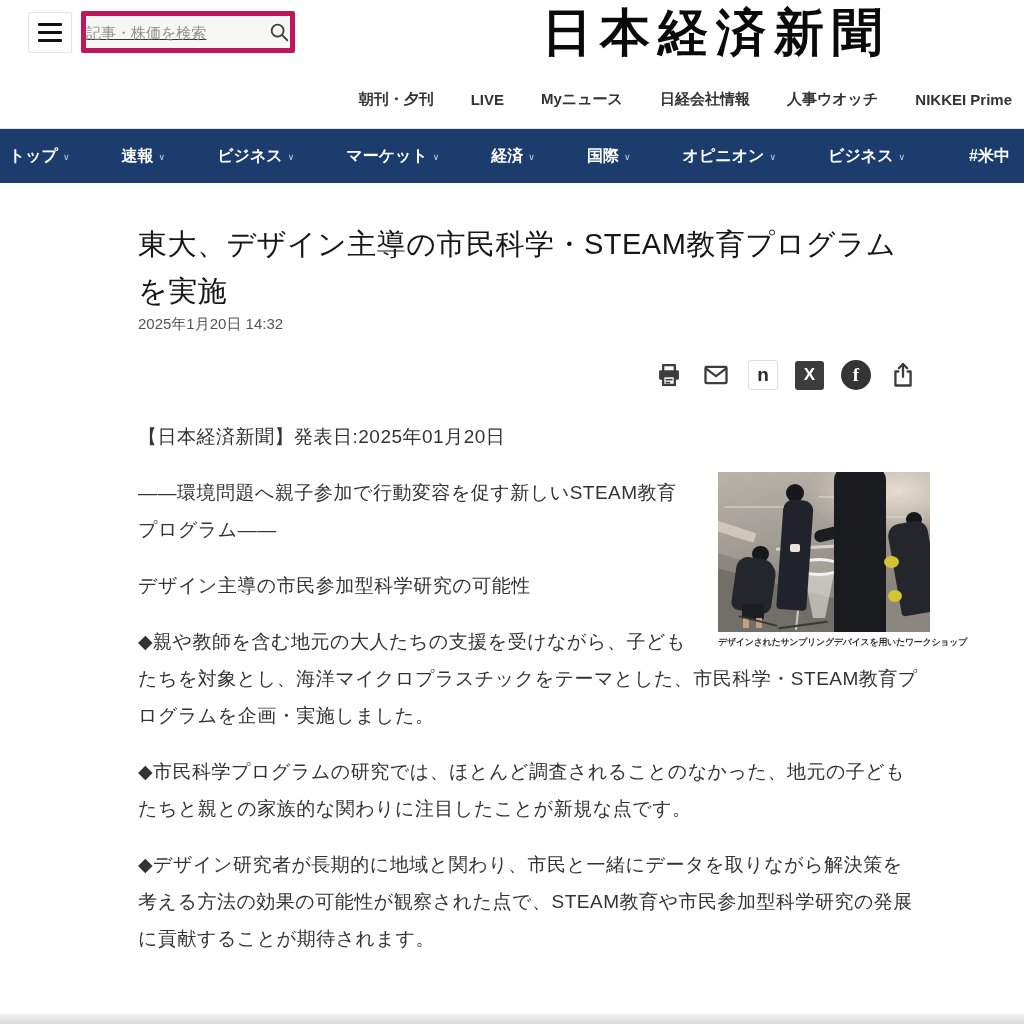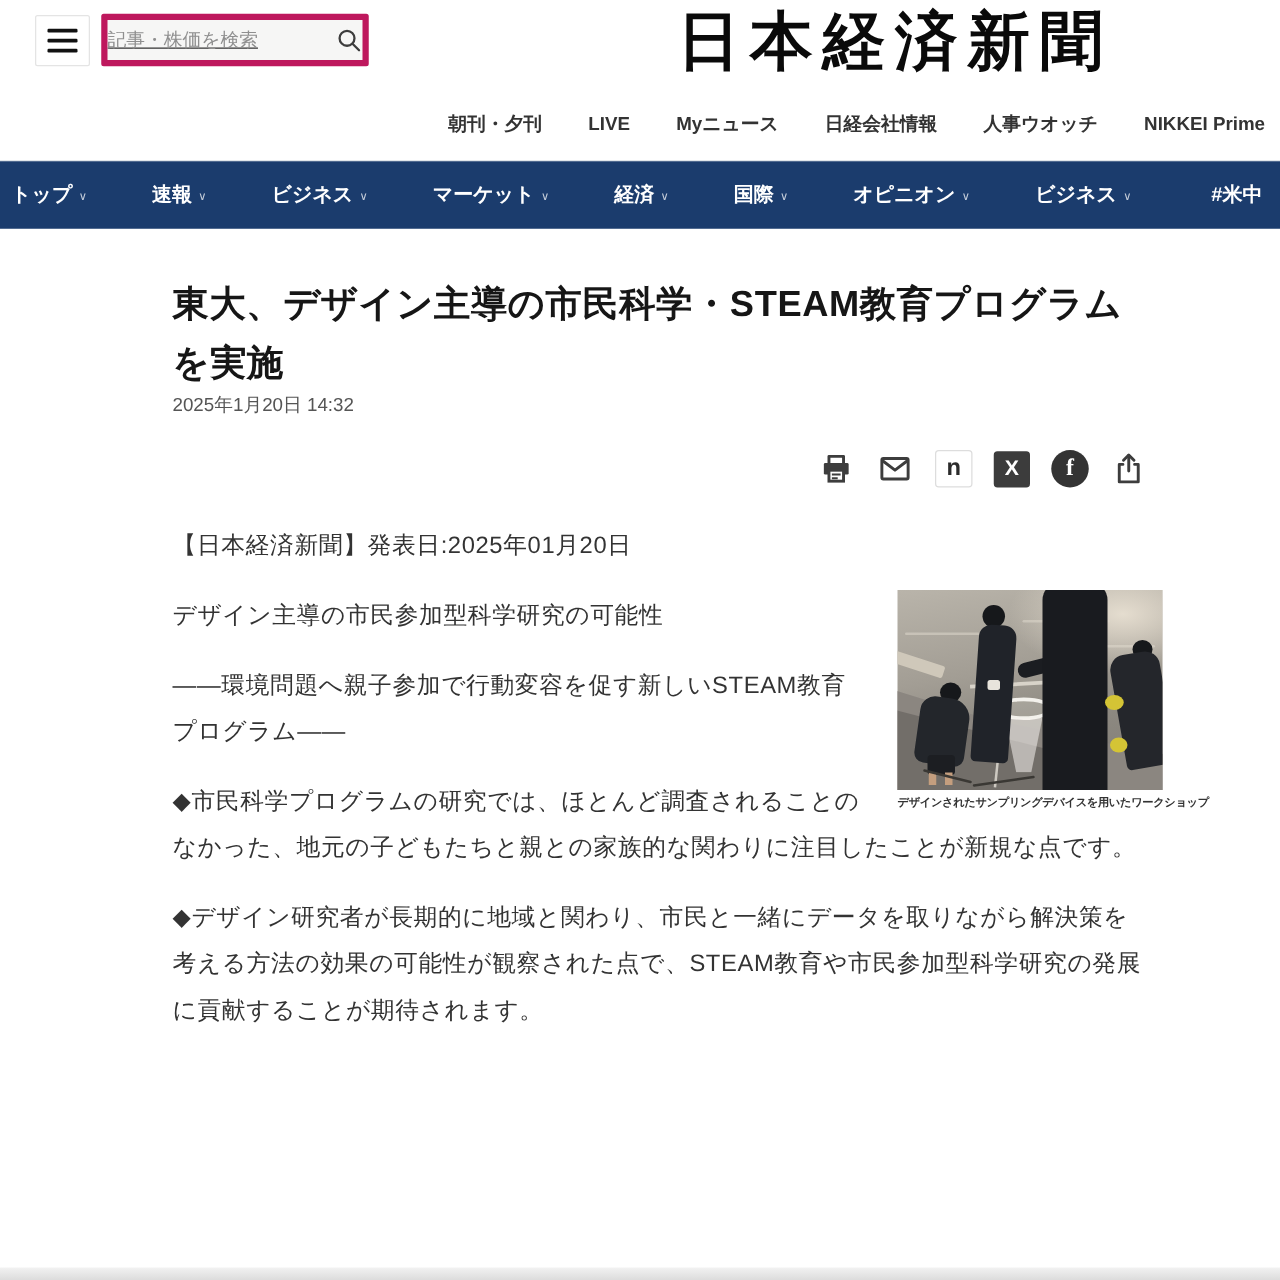--- a/index.html
+++ b/index.html
@@ -53,21 +53,21 @@
     color:#fff; font-size:16px; font-weight:700; overflow:hidden; white-space:nowrap;
   }
   .main-nav .nav-item { display:flex; align-items:center; gap:5px; cursor:pointer;margin-left:21px; }
   .main-nav .chev { font-size:9px; color:rgba(255,255,255,.75); font-weight:400; transform:translateY(1px); }
   .main-nav .nav-divider { width:1px; height:27px; background:rgba(255,255,255,.5); margin:0 1px; }
   .main-nav .nav-hashtag { cursor:pointer; }
 
   
   .article { padding:38px 106px 0 138px; }
   .article h1 {
-    font-size:29px; line-height:47px; font-weight:700; color:#161616; letter-spacing:.5px;
+    font-size:29px; line-height:47px; font-weight:400; color:#161616; letter-spacing:.5px;
   }
   .article .date { font-size:15px; color:#555; }
   .share-row {
     display:flex; justify-content:flex-end; align-items:center; gap:17px;
     margin-top:26px; margin-bottom:28px;
   }
   .share-btn { width:30px; height:30px; display:flex; align-items:center; justify-content:center; cursor:pointer; }
   .share-btn svg { width:28px; height:28px; }
   .note-badge {
     width:30px; height:30px; border:1px solid #ddd; border-radius:3px; background:#fff;
@@ -279,20 +279,21 @@
         <div class="fig head p4-head"></div>
         <div class="p4-body"></div>
         <div class="lemon lemon1"></div>
         <div class="lemon lemon2"></div>
         <div class="cable" style="left:20px; top:148px; width:40px; transform:rotate(14deg);"></div>
         <div class="cable" style="left:60px; top:152px; width:50px; transform:rotate(-8deg);"></div>
       </div>
       <figcaption>デザインされたサンプリングデバイスを用いたワークショップ</figcaption>
     </figure>
 
+    <p>——環境問題へ親子参加で行動変容を促す新しいSTEAM教育プログラム——</p>
     <p>デザイン主導の市民参加型科学研究の可能性</p>
-    <p>——環境問題へ親子参加で行動変容を促す新しいSTEAM教育プログラム——</p>
+    <p>◆親や教師を含む地元の大人たちの支援を受けながら、子どもたちを対象とし、海洋マイクロプラスチックをテーマとした、市民科学・STEAM教育プログラムを企画・実施しました。</p>
     <p>◆市民科学プログラムの研究では、ほとんど調査されることのなかった、地元の子どもたちと親との家族的な関わりに注目したことが新規な点です。</p>
     <p>◆デザイン研究者が長期的に地域と関わり、市民と一緒にデータを取りながら解決策を考える方法の効果の可能性が観察された点で、STEAM教育や市民参加型科学研究の発展に貢献することが期待されます。</p>
   </div>
 </main>
 
 <div class="bottom-strip"></div>
 
 </body></html>

